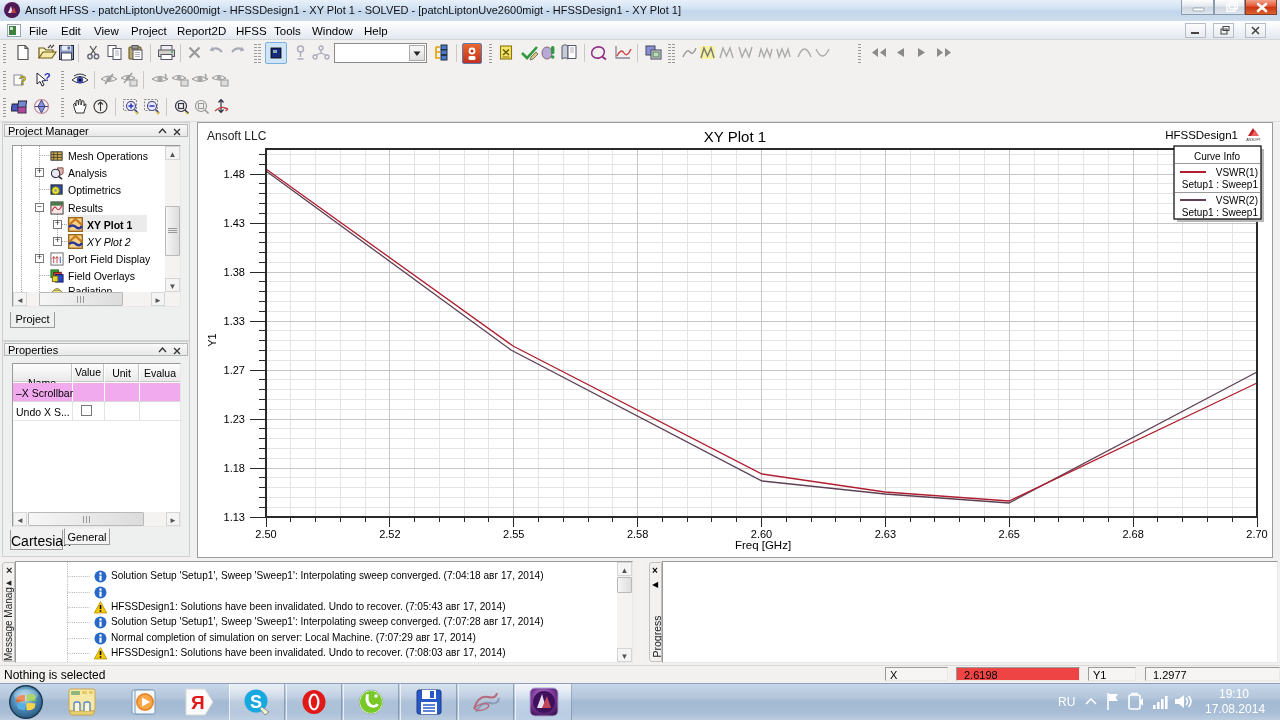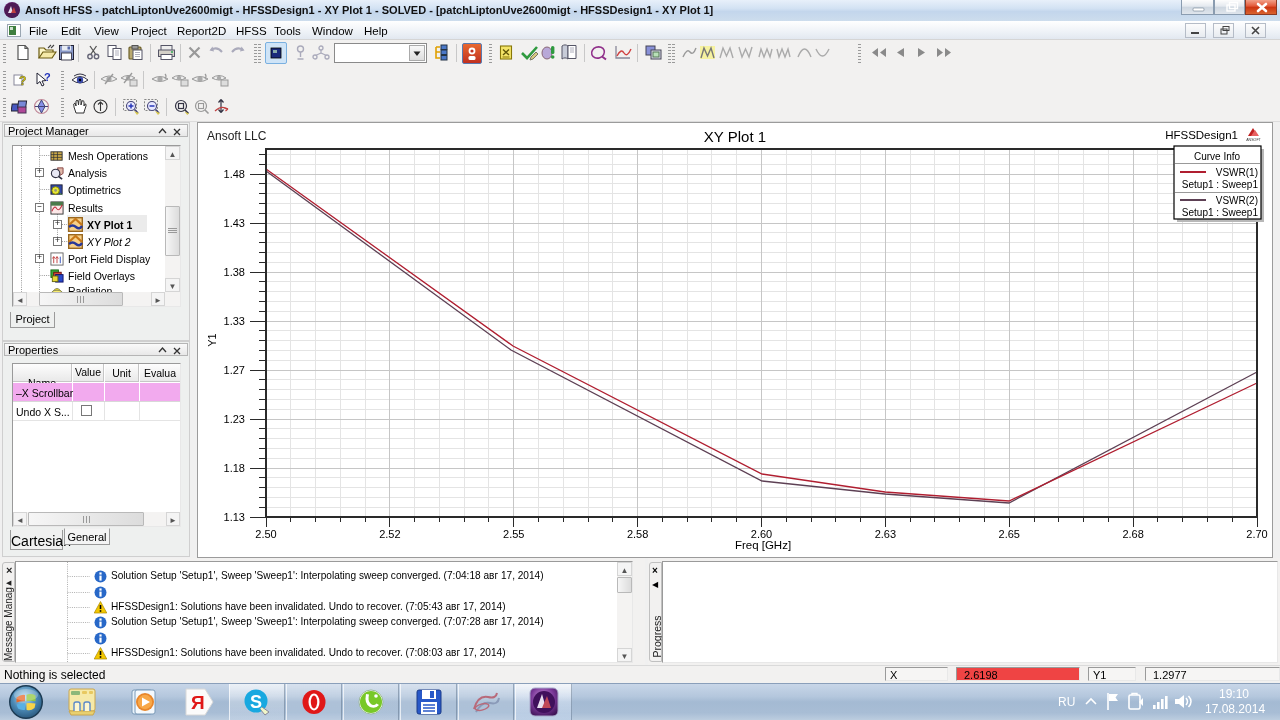--- a/index.html
+++ b/index.html
@@ -5,21 +5,21 @@
 * { margin:0; padding:0; box-sizing:border-box; }
 html,body { width:1280px; height:720px; overflow:hidden; }
 body { font-family:"Liberation Sans", sans-serif; font-size:11px; color:#000; background:#f0f0f0; position:relative; }
 .abs { position:absolute; }
 
 
 #titlebar { position:absolute; left:0; top:0; width:1280px; height:21px;
   background:linear-gradient(#e8f0fa 0%, #d3e2f3 40%, #c3d6ec 55%, #cddded 100%); }
 #titlebar .ticon { position:absolute; left:4px; top:2px; width:16px; height:16px; border-radius:50%;
   background:radial-gradient(circle at 40% 35%, #a64bb0, #3a1040 75%); overflow:hidden; }
-#titlebar .ttext { position:absolute; left:25px; top:4px; font-size:11px; color:#111; white-space:nowrap;font-weight:bold; }
+#titlebar .ttext { position:absolute; left:25px; top:4px; font-size:11px; color:#111; white-space:nowrap; }
 .winbtn { position:absolute; top:0px; height:15px; border:1px solid #8a9cb0; border-top:none;
   background:linear-gradient(#fdfdfd, #e4e9ef 45%, #cdd6e0 50%, #dfe5ec); }
 .winbtn.close { background:linear-gradient(#f2a089, #e25838 45%, #cc3411 50%, #d9632f); border-color:#8c3a23; }
 .winbtn .glyph { position:absolute; left:0; top:0; right:0; bottom:0; }
 
 
 #menubar { position:absolute; left:0; top:21px; width:1280px; height:19px;
   background:linear-gradient(#ffffff, #eef2f7 60%, #e2e8f0); border-bottom:1px solid #d5d5d5; }
 #menubar .mitem { position:absolute; top:4px; font-size:11.5px; color:#000; }
 .mdibtn { position:absolute; top:2px; width:21px; height:15px; border:1px solid #b5bcc7;
@@ -823,20 +823,21 @@
         <rect x="5.4" y="5.6" width="2.2" height="5" fill="#fff"></rect>
       </svg>
     <svg class="abs" style="left:78px;top:85px" width="13" height="13" viewBox="0 0 13 13">
         <path d="M6.5 .5 L12.8 12 L.2 12 z" fill="#f4c800" stroke="#aa8800" stroke-width=".7"></path>
         <rect x="5.7" y="4" width="1.6" height="4" fill="#000"></rect>
         <rect x="5.7" y="9.2" width="1.6" height="1.6" fill="#000"></rect>
       </svg>
     <div class="msgrow" style="top:8px">Solution Setup 'Setup1', Sweep 'Sweep1': Interpolating sweep converged. (7:04:18 авг 17, 2014)</div>
     <div class="msgrow" style="top:38.5px">HFSSDesign1: Solutions have been invalidated. Undo to recover. (7:05:43 авг 17, 2014)</div>
     <div class="msgrow" style="top:54px">Solution Setup 'Setup1', Sweep 'Sweep1': Interpolating sweep converged. (7:07:28 авг 17, 2014)</div>
+    <div class="msgrow" style="top:69.5px">Normal completion of simulation on server: Local Machine. (7:07:29 авг 17, 2014)</div>
     <div class="msgrow" style="top:84.5px">HFSSDesign1: Solutions have been invalidated. Undo to recover. (7:08:03 авг 17, 2014)</div>
 
     <div class="abs" style="left:601px;top:0;width:15px;height:100px;background:#f4f3f2;">
       <div class="sbbtn abs" style="left:0px;top:0px;width:15px;height:14px;padding-top:3px;">▲</div>
       <div class="sbthumb abs" style="left:0px;top:15px;width:15px;height:16px;"></div>
       <div class="sbbtn abs" style="left:0px;top:86px;width:15px;height:14px;padding-top:3px;">▼</div>
     </div>
   </div>
 </div>
 

